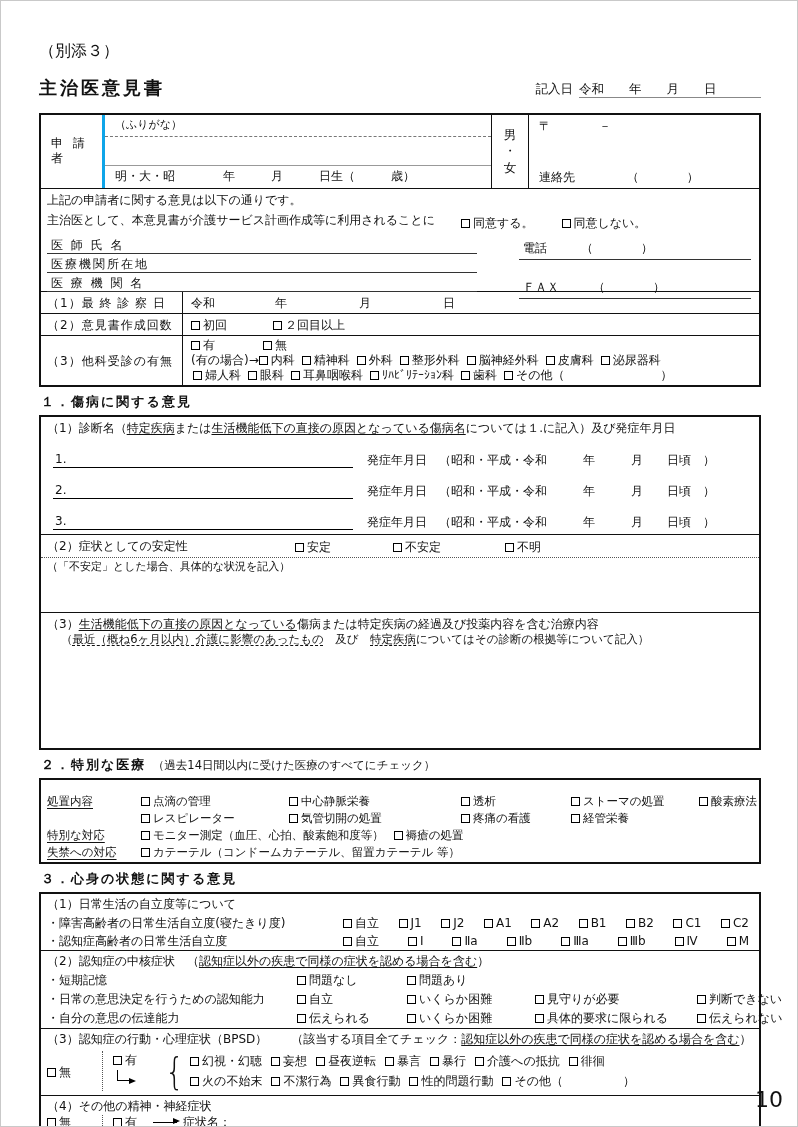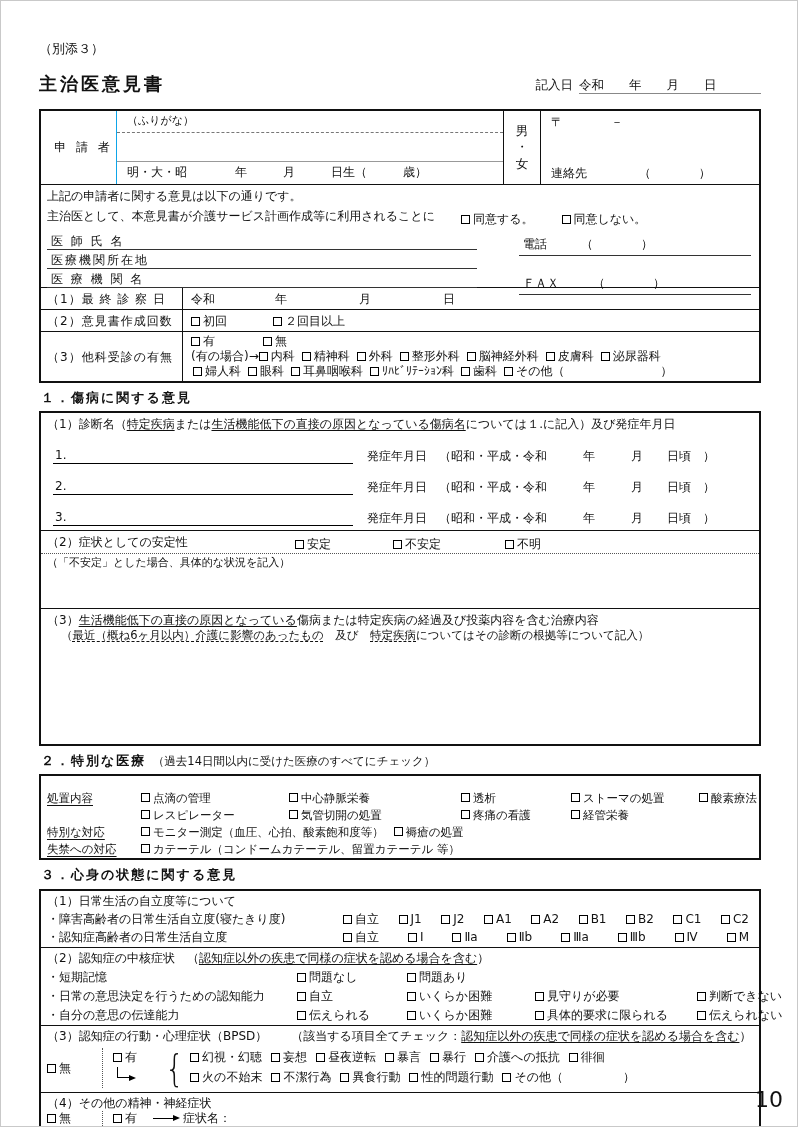--- a/index.html
+++ b/index.html
@@ -7,31 +7,31 @@
   .sheet {
     position:relative; width:798px; height:1127px; background:#ffffff;
     border:1px solid #c9c9c9; overflow:hidden;
     font-family:"DejaVu Sans","Liberation Sans",sans-serif;
     color:#111; font-size:12px; line-height:1.25;
     padding:40px 36px 0 38px;
   }
   .pre { white-space:pre; }
 
   
-  .attach { font-size:13px; }
+  .attach { font-size:16px; }
   .title-row { display:flex; justify-content:space-between; align-items:flex-end; margin-top:16px; }
   .title { font-size:18px; font-weight:bold; letter-spacing:3px; }
   .fill-date { font-size:12.5px; padding-bottom:2px; }
   .fill-field { display:inline-block; min-width:182px; border-bottom:1.5px solid #888; margin-left:6px; }
 
   
   .outer { border:2px solid #111; margin-top:13px; }
 
   .boxA { display:flex; height:74px; border-bottom:1px solid #111; }
-  .a-left { width:76px; display:flex; align-items:center; justify-content:center; letter-spacing:3px; border-right:1px solid #0ea5e9;padding-left:10px; }
+  .a-left { width:64px; display:flex; align-items:center; justify-content:center; letter-spacing:3px; border-right:3px solid #0ea5e9;padding-left:10px; }
   .a-mid { width:386px; display:flex; flex-direction:column; }
   .furigana { height:22px; padding:3px 0 0 10px; font-size:11px; border-bottom:1px dashed #777; }
   .name-space { flex:1; }
   .birth { height:23px; border-top:1.5px solid #999; padding:3px 0 0 10px; }
   .a-sex { width:38px; border-left:1px solid #111; border-right:1px solid #111; display:flex; flex-direction:column; align-items:center; justify-content:center; gap:1px; font-size:12.5px; }
   .a-right { flex:1; display:flex; flex-direction:column; justify-content:space-between; padding:4px 6px 3px 10px; }
 
   .intro { padding:4px 8px 2px 6px; border-bottom:1px solid #111; height:103px; }
   .intro-line1 { height:20px; }
   .consent-row { height:22px; display:flex; gap:26px; }

